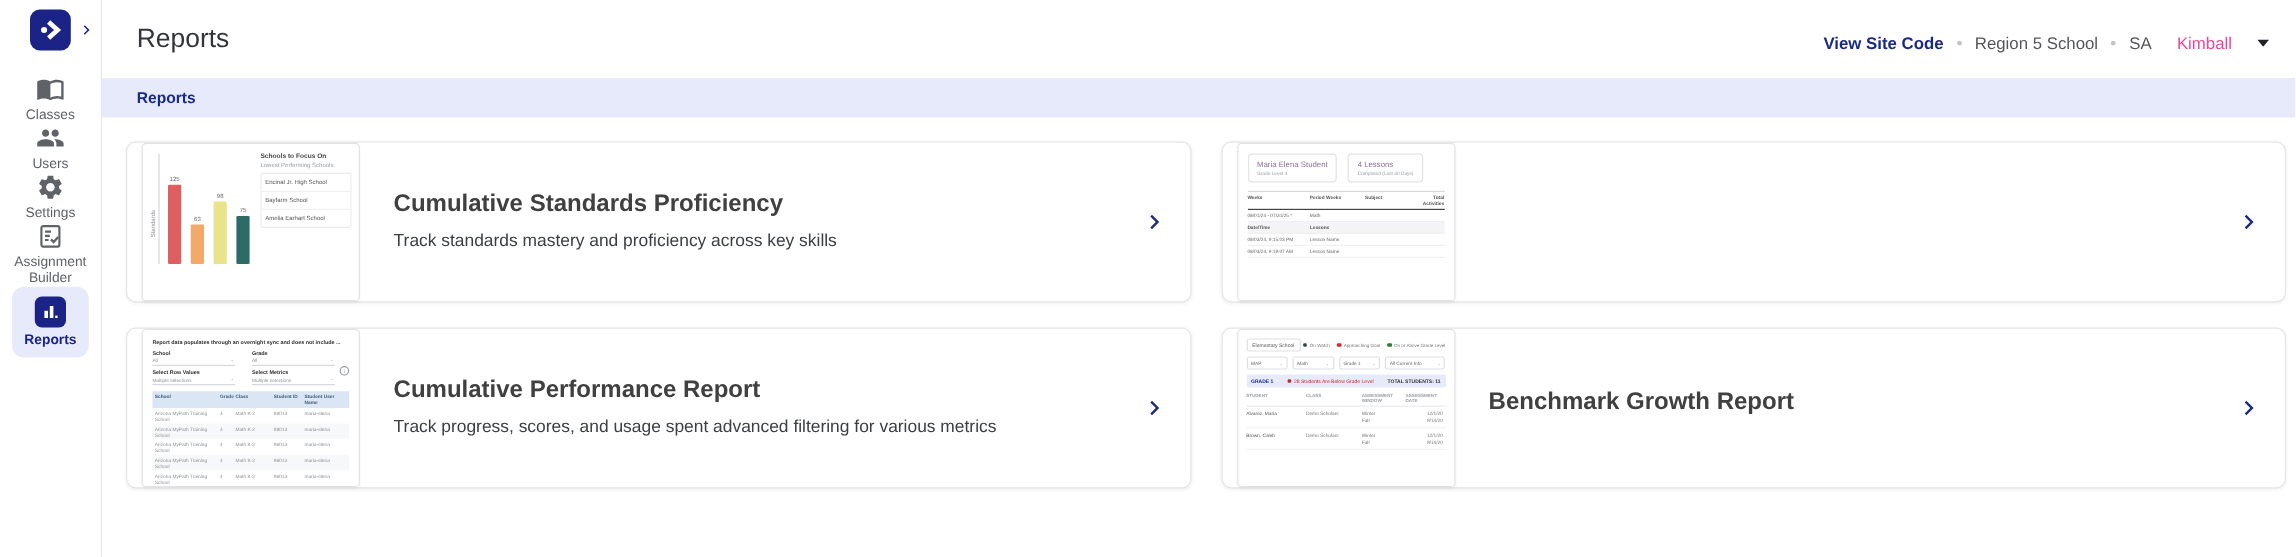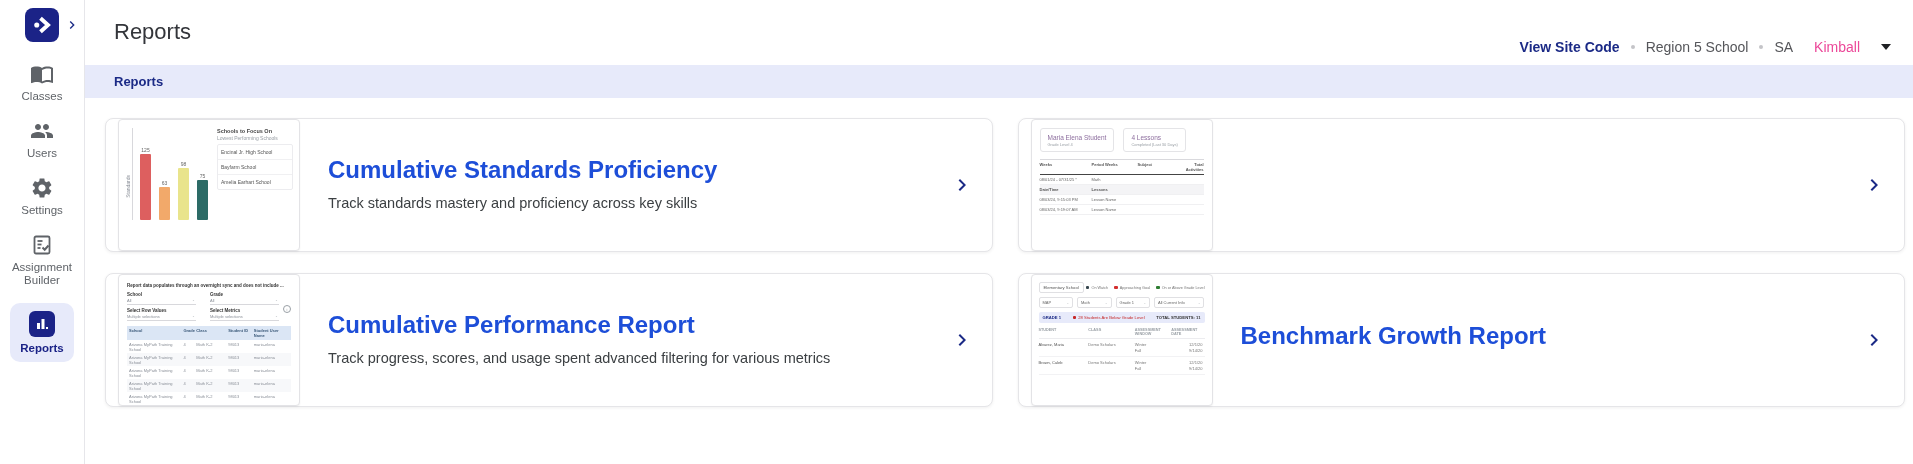--- a/index.html
+++ b/index.html
@@ -6,53 +6,53 @@
     font-family:"Liberation Sans",sans-serif;-webkit-font-smoothing:antialiased;}
   .app{position:relative;width:1913px;height:464px;background:#fff;overflow:hidden;}
 
   
   .sidebar{position:absolute;left:0;top:0;bottom:0;width:84px;background:#fff;
     border-right:1px solid #e6e6ea;display:flex;flex-direction:column;align-items:center;z-index:5;}
   .logo-row{position:relative;width:100%;height:48px;}
   .logo{position:absolute;left:25px;top:8px;width:34px;height:34px;background:#1b2387;border-radius:8px;
     display:flex;align-items:center;justify-content:center;cursor:pointer;}
   .expand-btn{position:absolute;left:64px;top:17px;width:16px;height:16px;cursor:pointer;}
-  .nav{display:flex;flex-direction:column;align-items:center;width:100%;margin-top:14px;gap:16px;justify-content:space-between;}
+  .nav{display:flex;flex-direction:column;align-items:center;width:100%;margin-top:14px;justify-content:space-between;}
   .nav-item{display:flex;flex-direction:column;align-items:center;width:72px;cursor:pointer;}
   .nav-item svg{flex-shrink:0;}
   .nav-label{font-size:11.5px;color:#5f6368;text-align:center;line-height:13px;margin-top:4px;width:72px;}
   .nav-item.active{background:#e7eafa;border-radius:10px;padding:8px 0 7px 0;width:64px;}
   .icon-box{width:26px;height:26px;background:#1b2387;border-radius:6px;display:flex;align-items:center;justify-content:center;}
   .nav-item.active .nav-label{color:#1b2387;font-weight:700;margin-top:5px;}
 
   
   .topbar{position:absolute;left:85px;right:0;top:0;height:65px;background:#fff;}
   .page-title{position:absolute;left:29px;top:0;line-height:63px;margin:0;font-size:22px;font-weight:500;color:#33353a;}
-  .topbar-right{position:absolute;right:22px;top:15px;height:63px;display:flex;align-items:center;gap:11px;font-size:14px;}
+  .topbar-right{position:absolute;right:22px;top:4px;height:63px;display:flex;align-items:center;gap:11px;font-size:14px;}
   .site-code{color:#1b2a86;font-weight:700;cursor:pointer;}
   .sep{width:4px;height:4px;border-radius:50%;background:#c4c4c8;}
   .school-name{color:#55565a;}
   .user-menu{display:flex;align-items:center;gap:21px;cursor:pointer;}
   .user-initials{color:#55565a;}
   .user-name{color:#ec4899;}
 
   
   .breadcrumb-bar{position:absolute;left:85px;right:0;top:65px;height:33px;background:#e7eafa;
     display:flex;align-items:center;padding-left:29px;box-sizing:border-box;}
   .breadcrumb-link{font-size:13px;font-weight:700;color:#1b2a86;cursor:pointer;}
 
   
   .cards{position:absolute;left:85px;right:0;top:98px;bottom:0;padding:20px 8px 0 20px;box-sizing:border-box;
     display:grid;grid-template-columns:1fr 1fr;column-gap:25px;row-gap:21px;align-content:start;}
   .card{height:134px;box-sizing:border-box;background:#fff;border:1px solid #e5e5e8;border-radius:8px;
     box-shadow:0 1px 3px rgba(60,64,67,.08);display:flex;align-items:center;padding:0 18px 0 12px;cursor:pointer;}
   .thumb{width:182px;height:110px;box-sizing:border-box;border:1px solid #e3e3e6;border-radius:4px;background:#fff;
     flex-shrink:0;overflow:hidden;box-shadow:0 1px 2px rgba(0,0,0,.05);}
   .card-text{margin-left:28px;flex:1;min-width:0;padding-right:20px;}
-  .card-title{font-size:24px;font-weight:700;color:#1d4ed8;margin:0 0 9px 0;}
+  .card-title{font-size:20px;font-weight:700;color:#404040;margin:0 0 9px 0;}
   .card-desc{font-size:14.5px;color:#3c4043;line-height:21px;max-width:560px;margin:0;}
   .card-chevron{margin-left:auto;flex-shrink:0;width:24px;height:24px;cursor:pointer;}
 
   
   .t1{display:flex;padding:8px 6px 6px 6px;box-sizing:border-box;height:100%;}
   .t1-ylabel{writing-mode:vertical-rl;transform:rotate(180deg);font-size:5px;color:#8a8f98;align-self:center;margin-right:1px;}
   .t1-plot{display:flex;align-items:flex-end;gap:8px;border-left:1px solid #d8d8dc;padding-left:7px;height:92px;}
   .t1-col{display:flex;flex-direction:column;align-items:center;justify-content:flex-end;}
   .t1-val{font-size:5px;color:#666;margin-bottom:1px;}
   .t1-bar{width:11px;border-radius:1px;}

